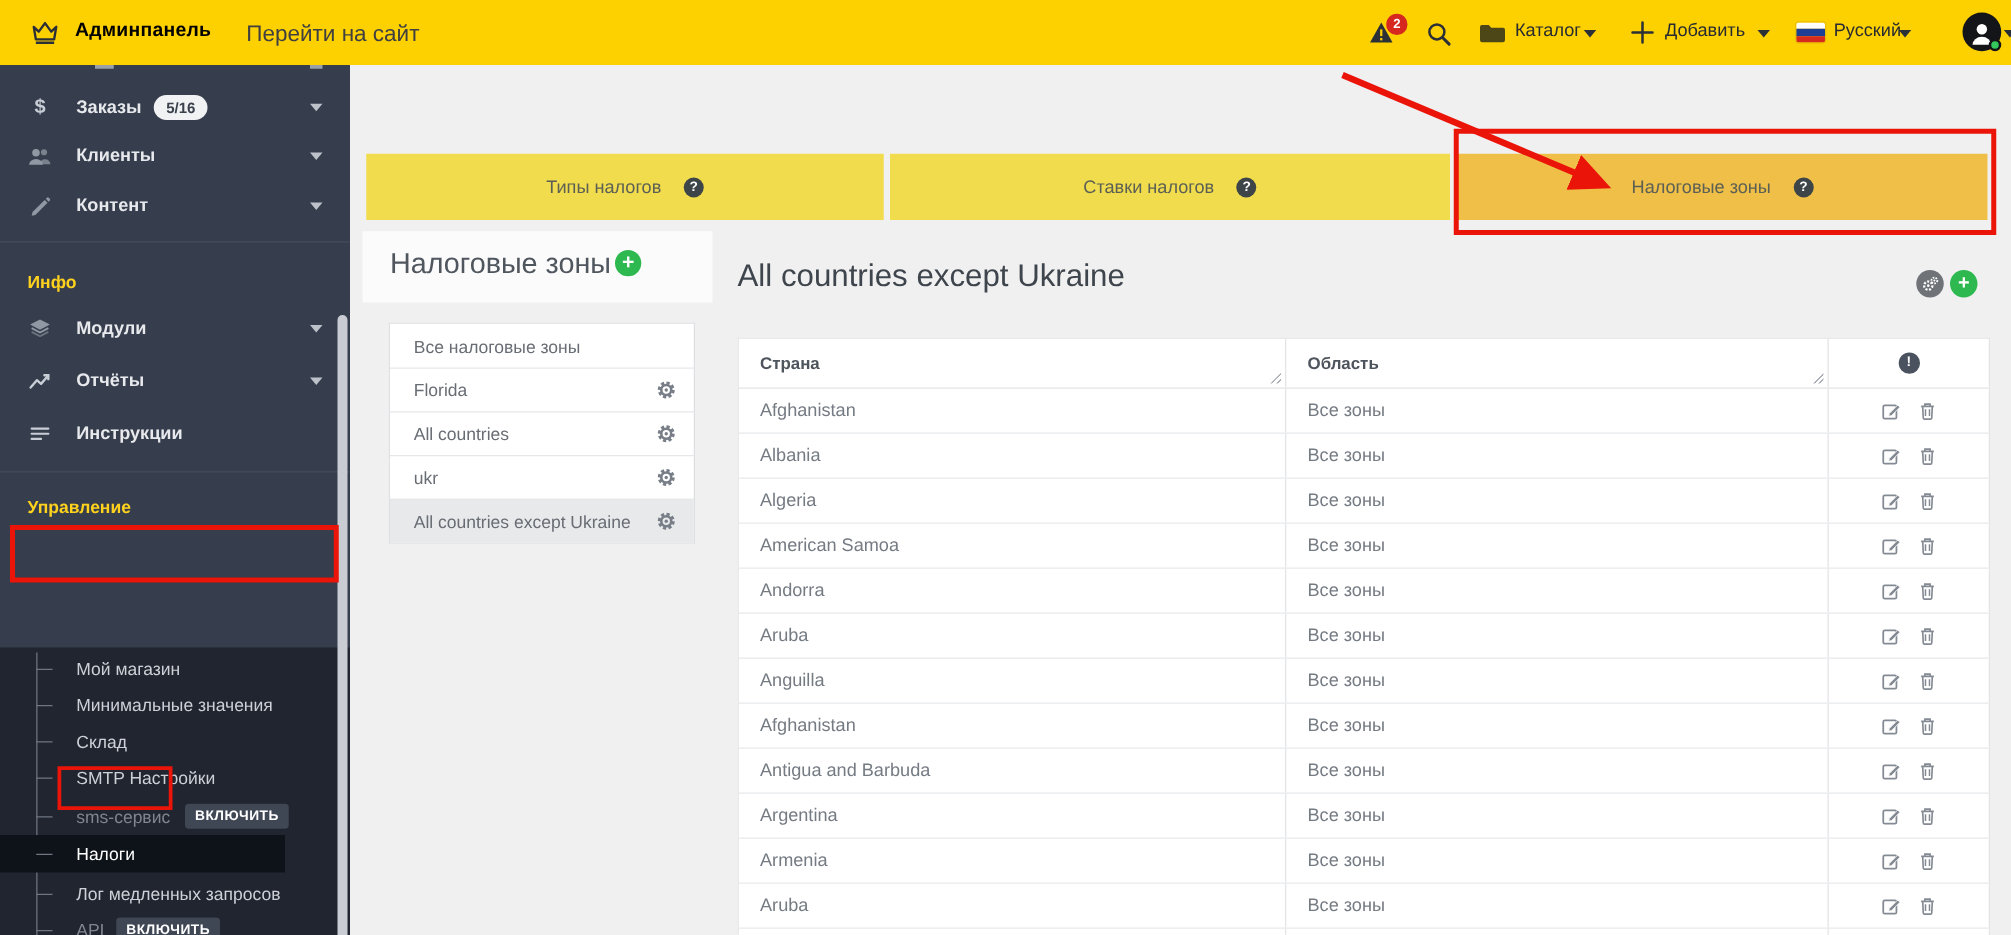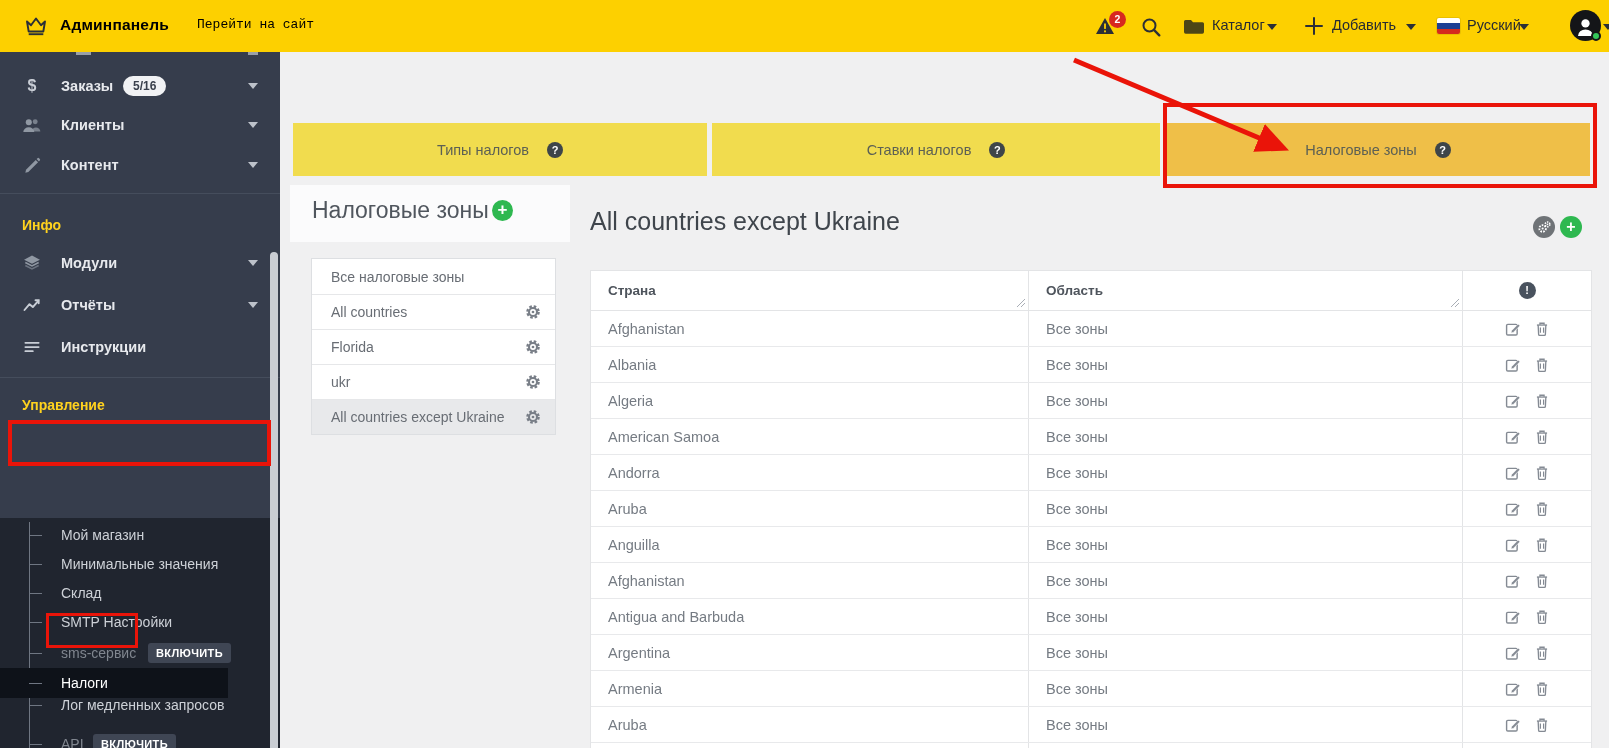--- a/index.html
+++ b/index.html
@@ -4,21 +4,21 @@
 <style>
   * { margin:0; padding:0; box-sizing:border-box; }
   html,body { width:1609px; height:748px; overflow:hidden; }
   body { font-family:"Liberation Sans", sans-serif; }
   #app { position:relative; width:1609px; height:748px; background:#F0F0F1; overflow:hidden; }
   .abs { position:absolute; }
 
   
   .topbar { position:absolute; left:0; top:0; width:1609px; height:52px; background:#FDD000; z-index:40; }
   .brand { position:absolute; left:60px; top:16px; font-size:15.5px; font-weight:bold; color:#000000; letter-spacing:.2px; cursor:pointer; }
-  .go-site { position:absolute; left:197px; top:17px; font-size:13px; color:#000000; cursor:pointer;font-family:Liberation Mono, monospace; }
+  .go-site { position:absolute; left:197px; top:17px; font-size:18px; color:#404040; cursor:pointer; }
   .hicon { position:absolute; color:#2B2F36; }
   .htext { position:absolute; top:17px; font-size:14.5px; font-weight:500; color:#272B31; cursor:pointer; }
   .caret-down { width:0; height:0; border-left:5px solid transparent; border-right:5px solid transparent; border-top:6px solid #2B2F36; }
   .caret-up { width:0; height:0; border-left:5px solid transparent; border-right:5px solid transparent; border-bottom:6px solid #C8CCD3; }
   .alert-badge { position:absolute; left:1109px; top:11px; width:17px; height:17px; border-radius:50%; background:#D7281F; color:#fff; font-size:10.5px; font-weight:bold; text-align:center; line-height:17px; }
   .flag { position:absolute; left:1437px; top:18px; width:23px; height:16px; border-radius:2px; overflow:hidden; box-shadow:0 0 0 1px rgba(0,0,0,.08); }
   .flag div { height:33.33%; }
   .avatar { position:absolute; left:1570px; top:10px; width:31px; height:31px; border-radius:50%; background:#141518; cursor:pointer; }
   .avatar .dot { position:absolute; left:21px; top:21px; width:10px; height:10px; border-radius:50%; background:#34C759; border:2px solid #141518; }
 
@@ -176,27 +176,27 @@
 
   <div class="zhead"></div>
   <div class="ztitle">Налоговые зоны</div>
   <div class="zplus">+</div>
 
   <div class="zcard">
     <div class="zrow">
       <span class="zl">Все налоговые зоны</span>
     </div>
     <div class="zrow">
-      <span class="zl">All countries</span>
+      <span class="zl">Florida</span>
       <svg class="zgear">
           <use href="#i-gear"></use>
         </svg>
     </div>
     <div class="zrow">
-      <span class="zl">Florida</span>
+      <span class="zl">All countries</span>
       <svg class="zgear">
           <use href="#i-gear"></use>
         </svg>
     </div>
     <div class="zrow">
       <span class="zl">ukr</span>
       <svg class="zgear">
           <use href="#i-gear"></use>
         </svg>
     </div>
@@ -466,21 +466,21 @@
       </div>
       <div class="sub-item muted" style="top:120px;">
         <span class="stub"></span>
           <span class="slbl">sms-сервис</span>
         <span class="enable-badge" style="left:148px;">ВКЛЮЧИТЬ</span>
       </div>
       <div class="sub-item active-row" style="top:150px;">
         <span class="stub"></span>
           <span class="slbl">Налоги</span>
       </div>
-      <div class="sub-item" style="top:172px;">
+      <div class="sub-item" style="top:182px;">
         <span class="stub"></span>
           <span class="slbl">Лог медленных запросов</span>
       </div>
       <div class="sub-item muted" style="top:211px;">
         <span class="stub"></span>
           <span class="slbl">API</span>
         <span class="enable-badge" style="left:93px;">ВКЛЮЧИТЬ</span>
       </div>
 
     </div>

